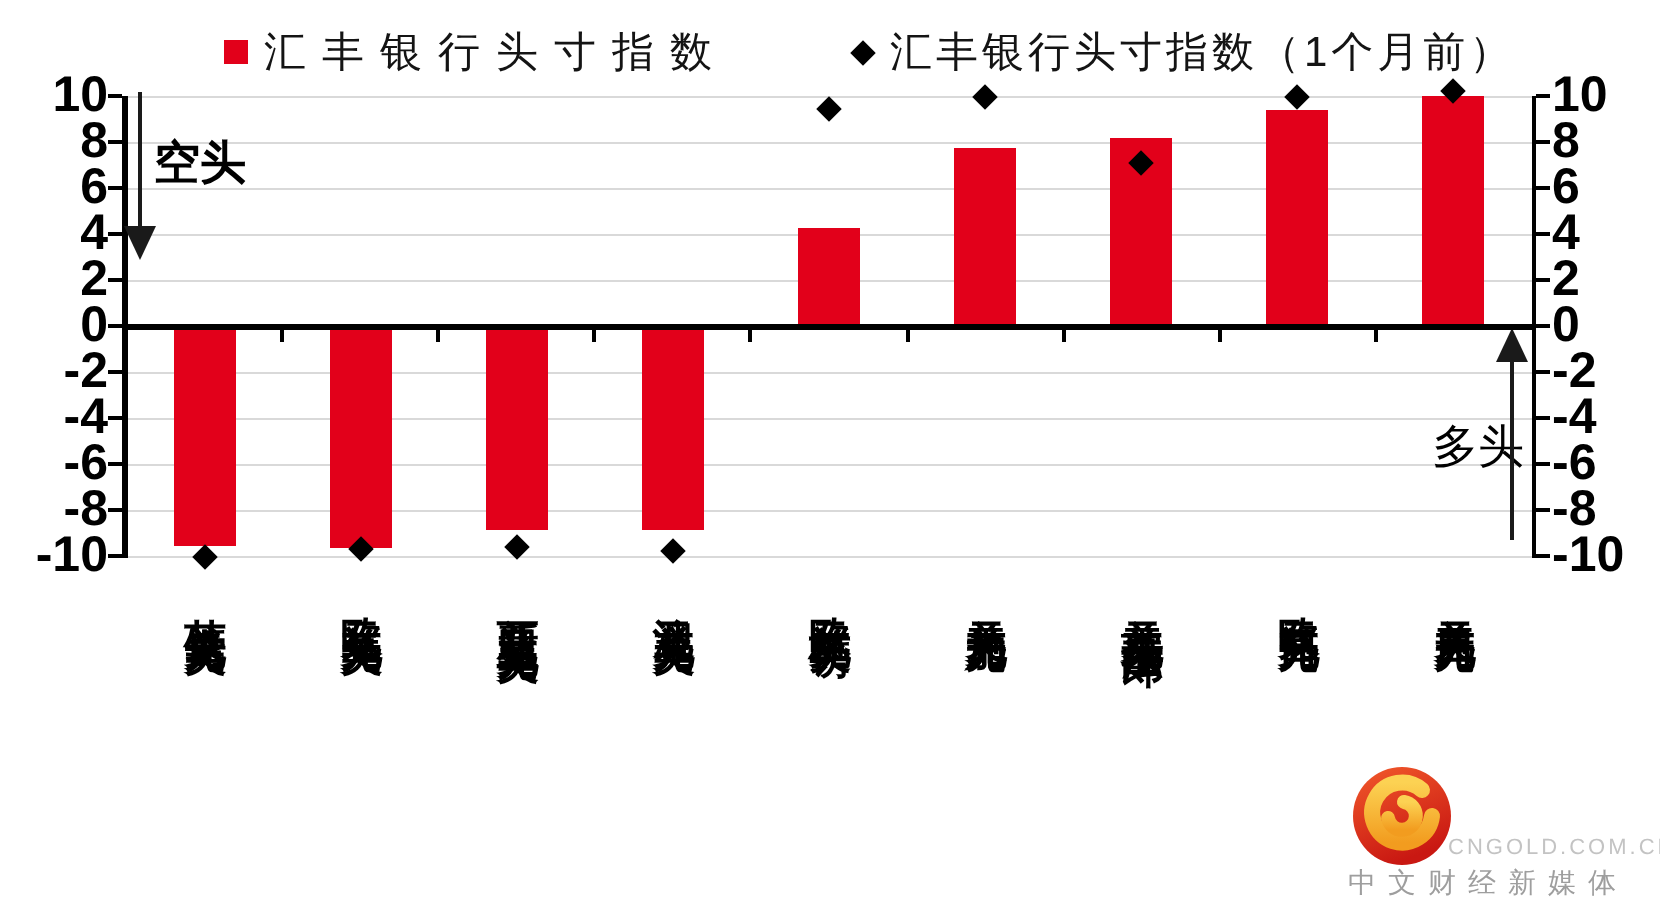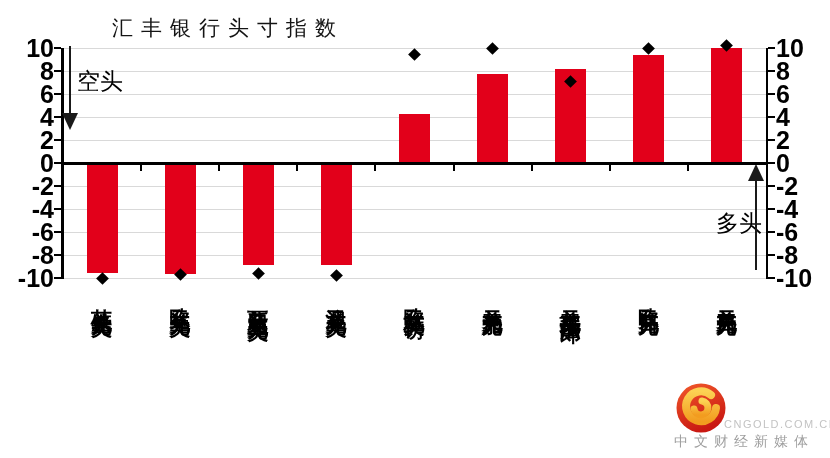--- a/index.html
+++ b/index.html
@@ -2,21 +2,21 @@
 <html><head>
 <meta charset="utf-8">
 <style>
   html,body{margin:0;padding:0;background:#ffffff;}
   #stage{
     position:relative;width:830px;height:458px;background:#ffffff;overflow:hidden;
     font-family:"Liberation Sans","DejaVu Sans",sans-serif;
   }
   
   .legend-item{position:absolute;display:flex;align-items:center;top:14px;height:24px;}
-  #legend-bar{left:112px;flex-direction:column;}
+  #legend-bar{left:112px;}
   #legend-diamond{left:427px;}
   .legend-swatch-square{width:12px;height:12px;margin-right:8px;}
   .legend-swatch-diamond{width:9px;height:9px;transform:rotate(45deg);margin-right:9px;}
   .legend-text{font-size:21px;color:#141414;letter-spacing:8px;white-space:nowrap;}
   #legend-diamond .legend-text{letter-spacing:2px;}
   
   #plot{position:absolute;left:63px;top:48px;width:703px;height:230px;}
   .gridline{position:absolute;left:0;width:703px;height:1px;background:#d9d9d9;}
   .axis-line{position:absolute;top:0;width:2.5px;height:231px;background:#000;}
   .y-tick{position:absolute;width:7px;height:2px;background:#000;}
@@ -27,21 +27,21 @@
   .y-label{position:absolute;font-size:25px;font-weight:bold;color:#000;line-height:1;transform:translateY(-50%);}
   .y-label.left{left:8px;width:46px;text-align:right;}
   .y-label.right{left:776px;width:54px;text-align:left;}
   .cat-label{
     position:absolute;top:292px;writing-mode:vertical-rl;text-orientation:upright;
     font-size:21px;font-weight:bold;color:#000;letter-spacing:2px;line-height:1.1;
     transform:translateX(-50%);white-space:nowrap;z-index:3;
   }
   
   .anno-text{position:absolute;font-size:23px;color:#000;white-space:nowrap;z-index:4;}
-  #short-anno-text{left:77px;top:66px;}
+  #short-anno-text{left:77px;top:66px;font-weight:bold;}
   #long-anno-text{left:696px;top:208px;margin-left:20px;}
   .arrow-shaft{position:absolute;width:2px;background:#1a1a1a;z-index:4;}
   #down-arrow-shaft{left:69px;top:46px;height:68px;}
   #down-arrow-head{position:absolute;left:62px;top:113px;width:0;height:0;
     border-left:8px solid transparent;border-right:8px solid transparent;border-top:17px solid #1a1a1a;z-index:4;}
   #up-arrow-shaft{left:755px;top:180px;height:90px;}
   #up-arrow-head{position:absolute;left:748px;top:164px;width:0;height:0;
     border-left:8px solid transparent;border-right:8px solid transparent;border-bottom:17px solid #1a1a1a;z-index:4;}
   
   #watermark{position:absolute;left:668px;top:380px;width:162px;height:78px;z-index:1;}
@@ -51,20 +51,24 @@
   #wm-tagline{position:absolute;left:6px;top:53px;font-size:14px;color:#9e9e9e;letter-spacing:6px;white-space:nowrap;}
 </style>
 </head>
 <body>
 
 <div id="stage">
 
   <div class="legend-item" id="legend-bar">
     <span class="legend-swatch-square" style="background: rgb(226, 0, 26);"></span>
     <span class="legend-text">汇丰银行头寸指数</span>
+  </div>
+  <div class="legend-item" id="legend-diamond">
+    <span class="legend-swatch-diamond" style="background: rgb(0, 0, 0);"></span>
+    <span class="legend-text">汇丰银行头寸指数（1个月前）</span>
   </div>
 
   <div id="plot">
       <div class="gridline" style="top: -0.5px;"></div>
       <div class="gridline" style="top: 22.5px;"></div>
       <div class="gridline" style="top: 45.5px;"></div>
       <div class="gridline" style="top: 68.5px;"></div>
       <div class="gridline" style="top: 91.5px;"></div>
       <div class="gridline" style="top: 137.5px;"></div>
       <div class="gridline" style="top: 160.5px;"></div>

